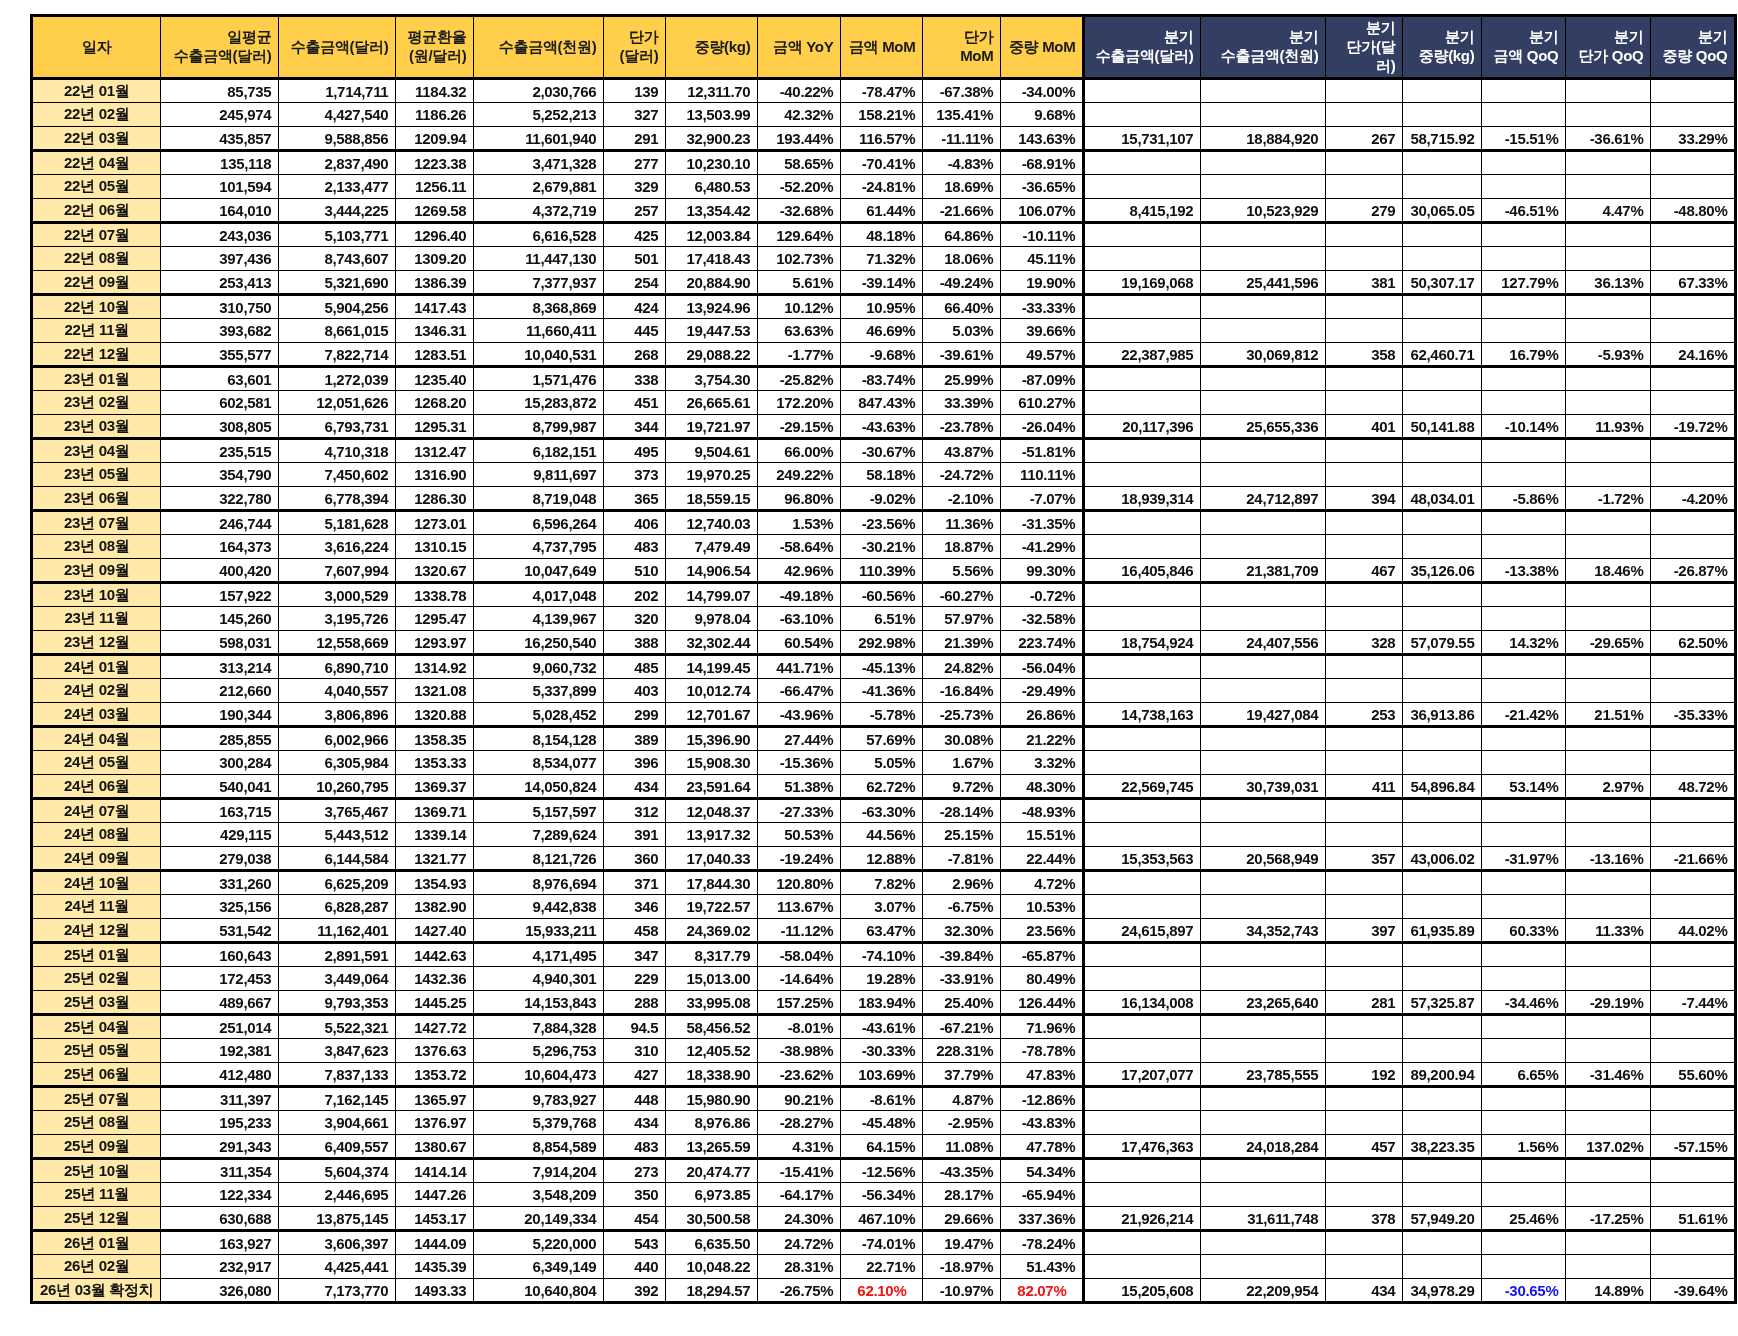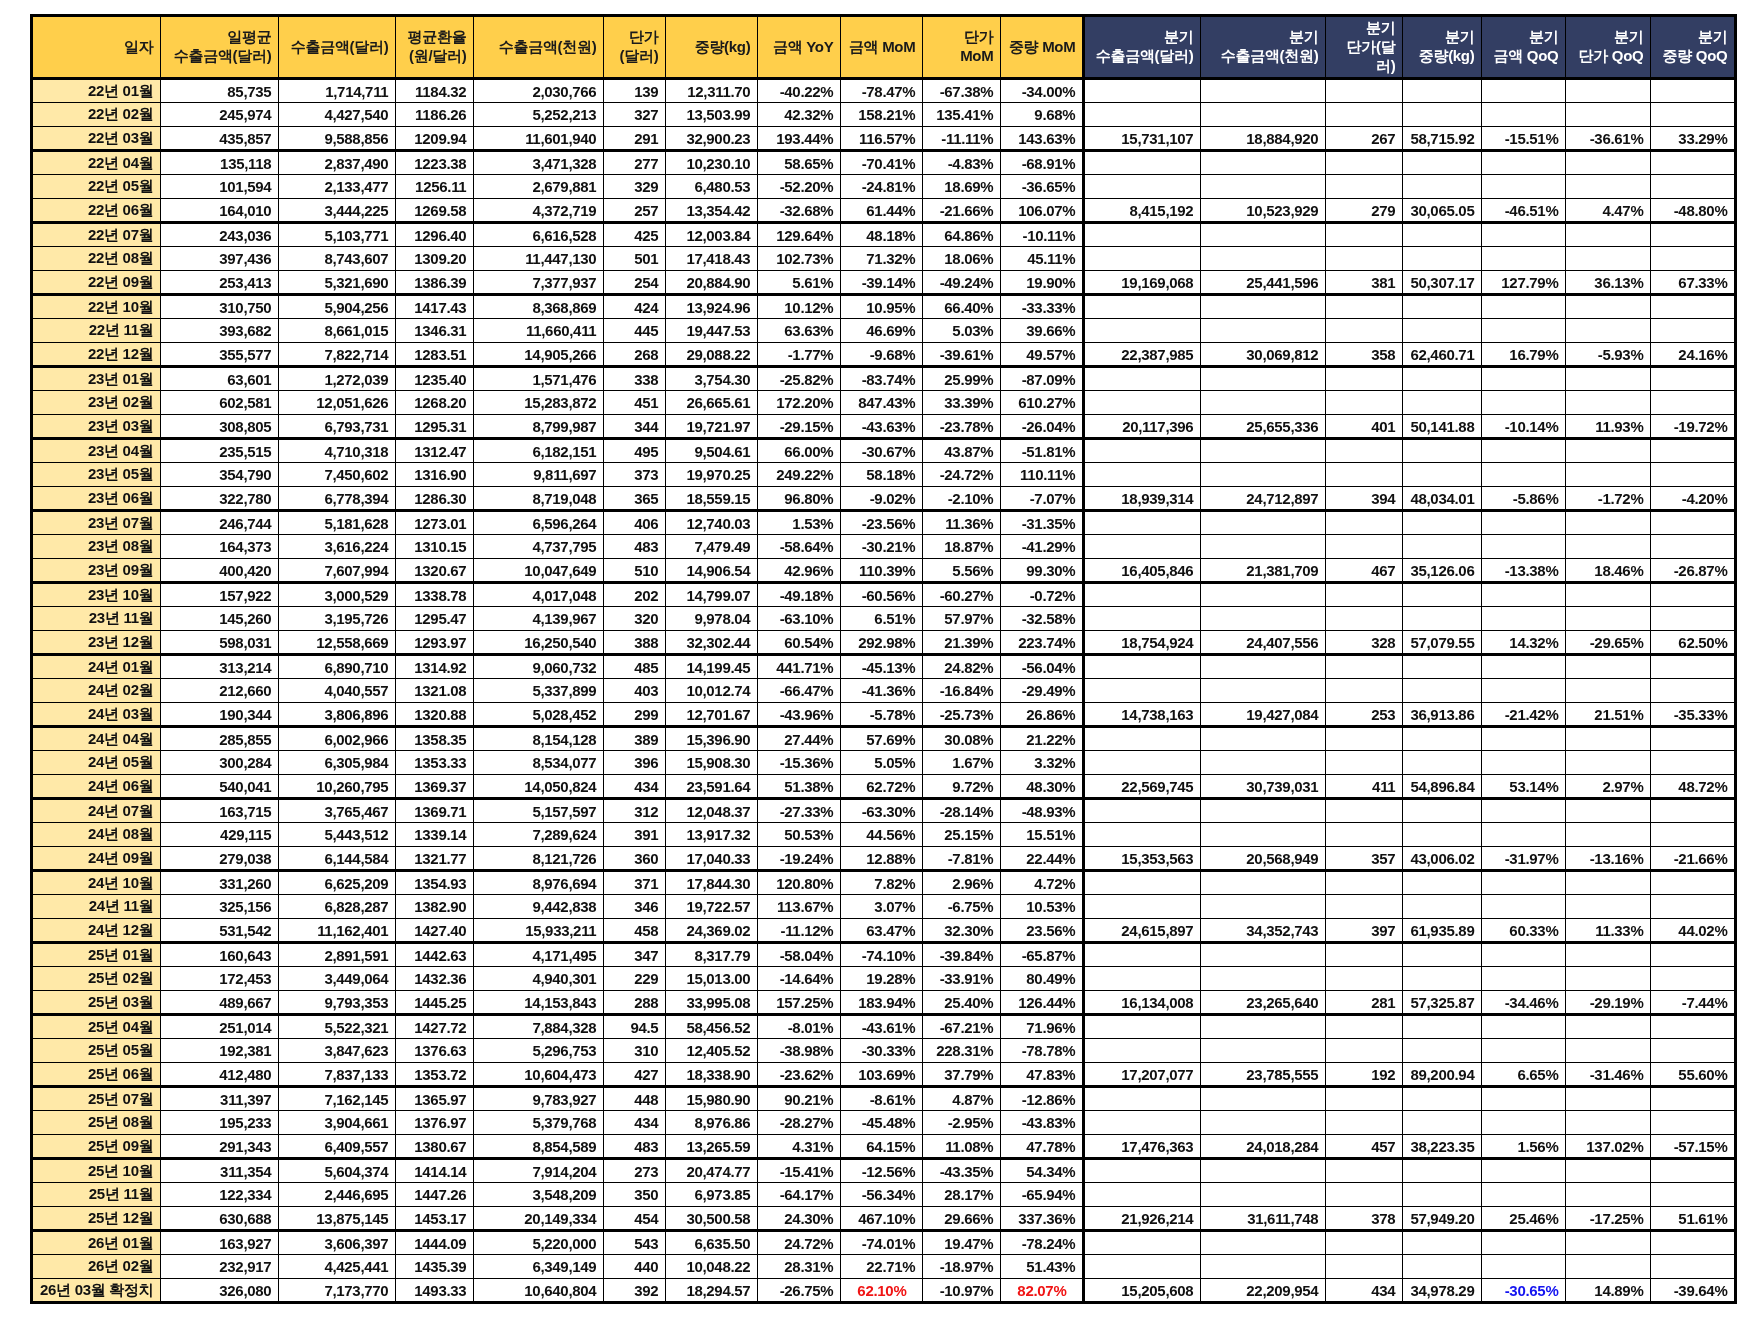--- a/index.html
+++ b/index.html
@@ -4,25 +4,25 @@
 <style>
   html,body{margin:0;padding:0;background:#fff;}
   .canvas{position:relative;width:1738px;height:1336px;background:#fff;overflow:hidden;
           font-family:"Liberation Sans","DejaVu Sans",sans-serif;}
   table{position:absolute;left:30px;top:14px;border-collapse:collapse;table-layout:fixed;
         border:3px solid #000;}
   th,td{border:1.5px solid #000;box-sizing:border-box;overflow:hidden;}
   th{height:42px;background:var(--gold,#FFCF4B);font-size:15px;font-weight:bold;color:#1a1a1a;
      text-align:right;padding:2px 7px;white-space:pre-line;line-height:1.25;vertical-align:middle;
      border-bottom:3px solid #000;letter-spacing:-0.3px;}
-  th.h-date{text-align:right;}
+  th.h-date{text-align:center;}
   th.navy{background:var(--navy,#333E63);color:#fff;}
   td{height:24px;font-size:15px;font-weight:bold;color:#111;text-align:right;
      padding:0 7px;white-space:nowrap;letter-spacing:-0.3px;}
-  td.date{background:var(--datebg,#FFE9A8);text-align:right;}
+  td.date{background:var(--datebg,#FFE9A8);text-align:center;}
   tr.qend td{border-bottom-width:3px;}
   .qsep{border-left-width:3px;}
   td.red{color:var(--red,#F01414);text-align:center;}
   td.blue{color:var(--blue,#1414F0);}
 </style>
 </head>
 <body>
 
 <div class="canvas">
   <table>
@@ -296,21 +296,21 @@
           <td></td>
           <td></td>
           <td></td>
           <td></td>
         </tr>
         <tr class="qend">
           <td class="date">22년 12월</td>
           <td>355,577</td>
           <td>7,822,714</td>
           <td>1283.51</td>
-          <td>14,905,266</td>
+          <td>10,040,531</td>
           <td>268</td>
           <td>29,088.22</td>
           <td>-1.77%</td>
           <td>-9.68%</td>
           <td>-39.61%</td>
           <td>49.57%</td>
           <td class="qsep">22,387,985</td>
           <td>30,069,812</td>
           <td>358</td>
           <td>62,460.71</td>

